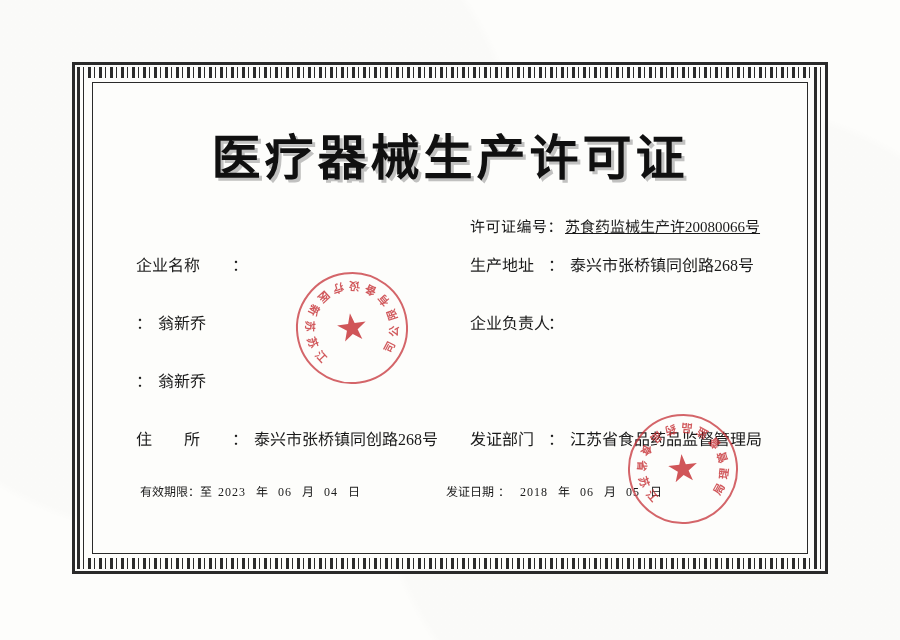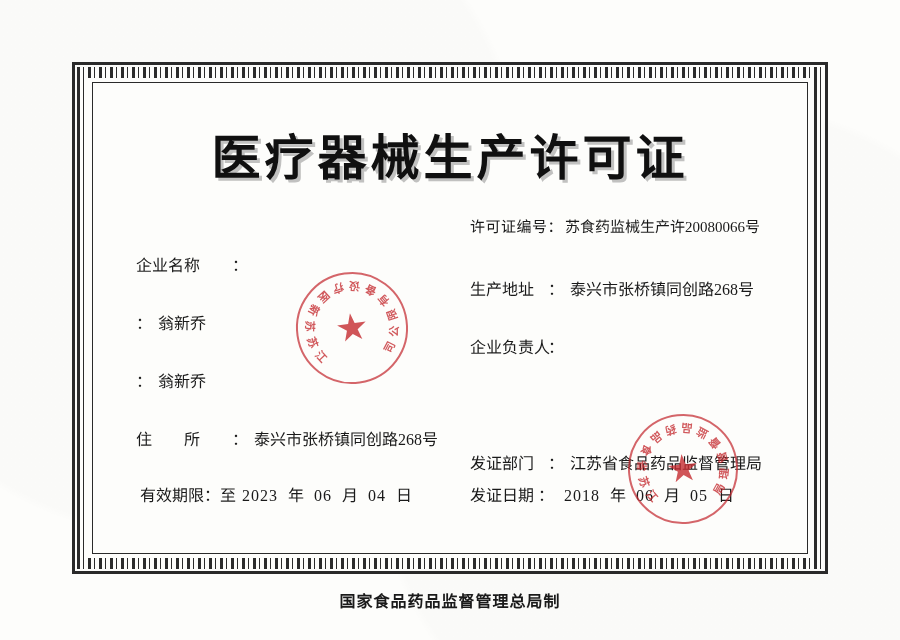--- a/index.html
+++ b/index.html
@@ -90,21 +90,21 @@
 
   
   .permit-no {
     position: absolute;
     left: 470px;
     top: 215px;
     font-size: 15px;
     white-space: nowrap;
   }
   .permit-no .lbl { letter-spacing: 0.5px; margin-top: 28px; }
-  .permit-no .val { margin-left: 2px; }
+  .permit-no .val { margin-left: 2px; text-decoration: underline; }
 
   
   .fields-left {
     position: absolute;
     left: 136px;
     top: 252px;
     width: 320px;
   }
   .fields-right {
     position: absolute;
@@ -136,34 +136,33 @@
   .field-value {
     flex: 1 1 auto;
     font-size: 16px;
     padding-left: 6px;
     white-space: nowrap;
   }
   .field-label-r {
     width: 78px;
     flex: 0 0 78px;
     white-space: nowrap;
-    margin-top: 24px;
   }
 
   
   .date-row {
     position: absolute;
     top: 482px;
-    font-size: 16px;
+    font-size: 12px;
     display: flex;
     align-items: baseline;
     white-space: nowrap;
   }
   .date-row.left { left: 140px; }
-  .date-row.right { left: 470px; }
+  .date-row.right { left: 446px; }
   .date-row .lbl { letter-spacing: 0px; }
   .date-row .sep { margin: 0 4px; }
   .date-row .num { margin: 0 6px; letter-spacing: 1px; }
 
   
   .footer {
     position: absolute;
     left: 0;
     top: 588px;
     width: 900px;
@@ -340,15 +339,14 @@
         <span style="transform: rotate(11.3636deg) translate(0px, -40px) rotate(180deg) translate(-50%, -50%);">品</span>
         <span style="transform: rotate(34.0909deg) translate(0px, -40px) rotate(180deg) translate(-50%, -50%);">监</span>
         <span style="transform: rotate(56.8182deg) translate(0px, -40px) rotate(180deg) translate(-50%, -50%);">督</span>
         <span style="transform: rotate(79.5455deg) translate(0px, -40px) rotate(180deg) translate(-50%, -50%);">管</span>
         <span style="transform: rotate(102.273deg) translate(0px, -40px) rotate(180deg) translate(-50%, -50%);">理</span>
         <span style="transform: rotate(125deg) translate(0px, -40px) rotate(180deg) translate(-50%, -50%);">局</span>
       </div>
     <div class="star"></div>
   </div>
 
-  <div class="footer">国家食品药品监督管理总局制</div>
 
 </div>
 
 </body></html>

